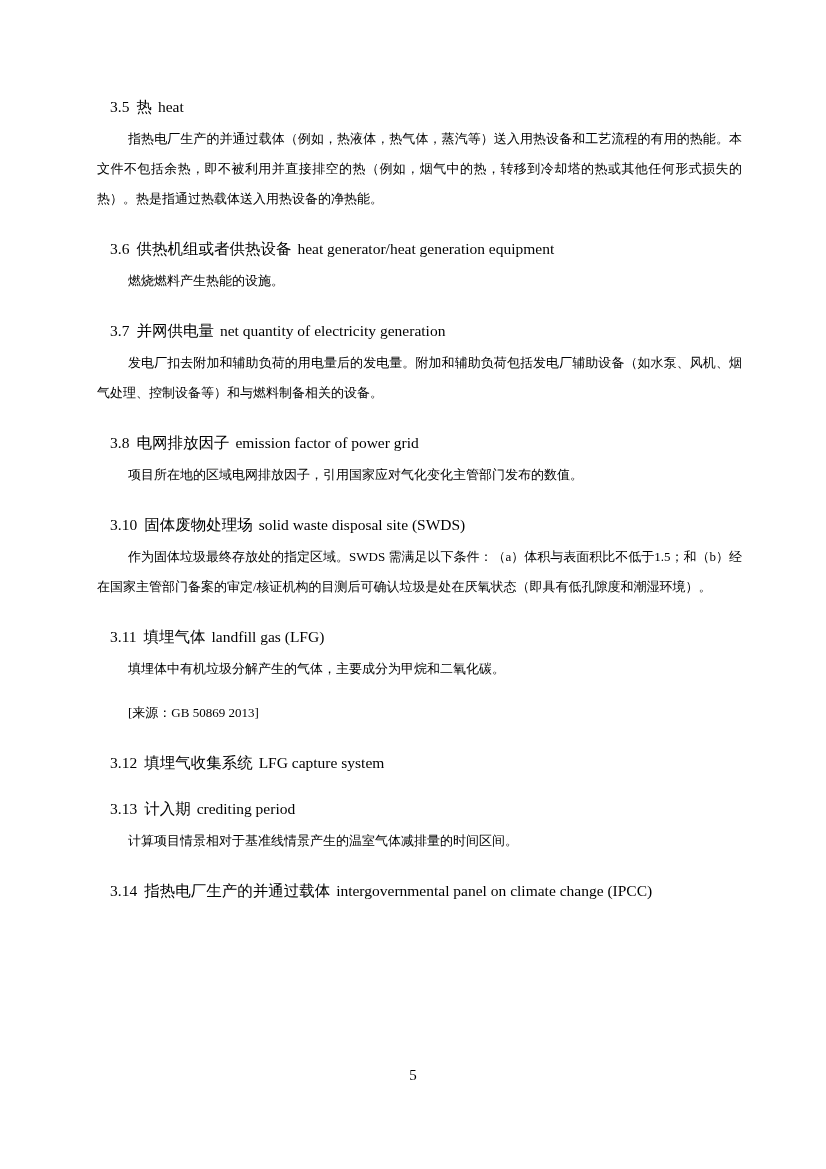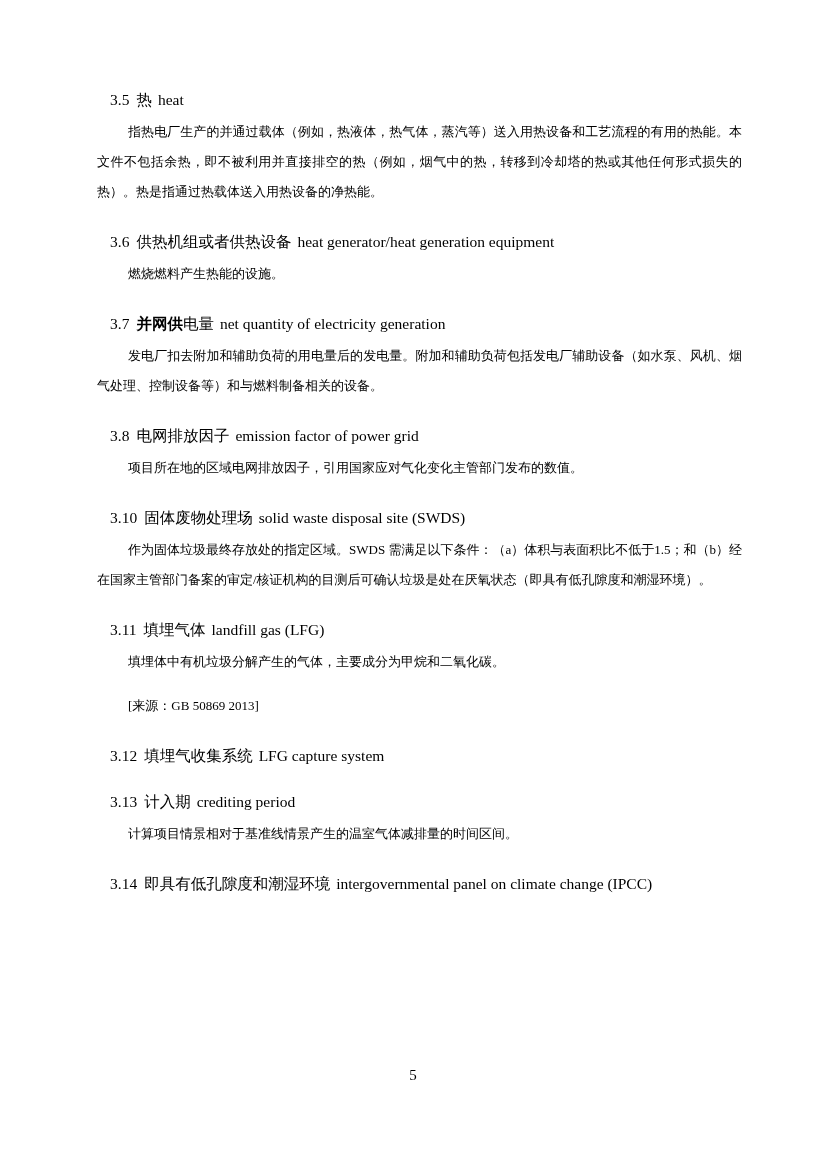--- a/index.html
+++ b/index.html
@@ -9,36 +9,36 @@
     color: #000;
   }
   .page {
     position: relative;
     width: 826px; height: 1169px;
     background: #ffffff;
     overflow: hidden;
   }
   .content {
     position: absolute;
-    left: 97px; top: 88px;
+    left: 97px; top: 95px;
     width: 645px;
   }
   .section { margin-top: 23px; }
   .section:first-child { margin-top: 0; }
   .section.gap-lg { }
   .term {
     font-size: 15.5px;
     font-weight: normal;
     line-height: 23px;
     margin: 0 0 6px 0;
     padding-left: 13px;
     white-space: nowrap;
   }
   .term .num { margin-right: 7px; }
-  .term .zh-bold { font-weight: bold; }
+  .term .zh-bold { font-weight: normal; }
   .term .en { margin-left: 6px; }
   .def {
     font-size: 13px;
     line-height: 30px;
     margin: 0;
     text-indent: 31px;
     text-align: justify;
   }
   .def + .def { margin-top: 14px; }
   .page-number {
@@ -91,19 +91,19 @@
     <section class="section gap-lg">
       <h2 class="term"><span class="num">3.12</span><span class="zh-bold"></span><span class="zh">填埋气收集系统</span><span class="en">LFG capture system</span></h2>
     </section>
 
     <section class="section gap-lg">
       <h2 class="term"><span class="num">3.13</span><span class="zh-bold"></span><span class="zh">计入期</span><span class="en">crediting period</span></h2>
       <p class="def">计算项目情景相对于基准线情景产生的温室气体减排量的时间区间。</p>
     </section>
 
     <section class="section gap-lg">
-      <h2 class="term"><span class="num">3.14</span><span class="zh-bold"></span><span class="zh">即具有低孔隙度和潮湿环境</span><span class="en">intergovernmental panel on climate change (IPCC)</span></h2>
+      <h2 class="term"><span class="num">3.14</span><span class="zh-bold"></span><span class="zh">指热电厂生产的并通过载体</span><span class="en">intergovernmental panel on climate change (IPCC)</span></h2>
     </section>
 
   </div>
 
   <div class="page-number">5</div>
 </div>
 
 </body></html>

